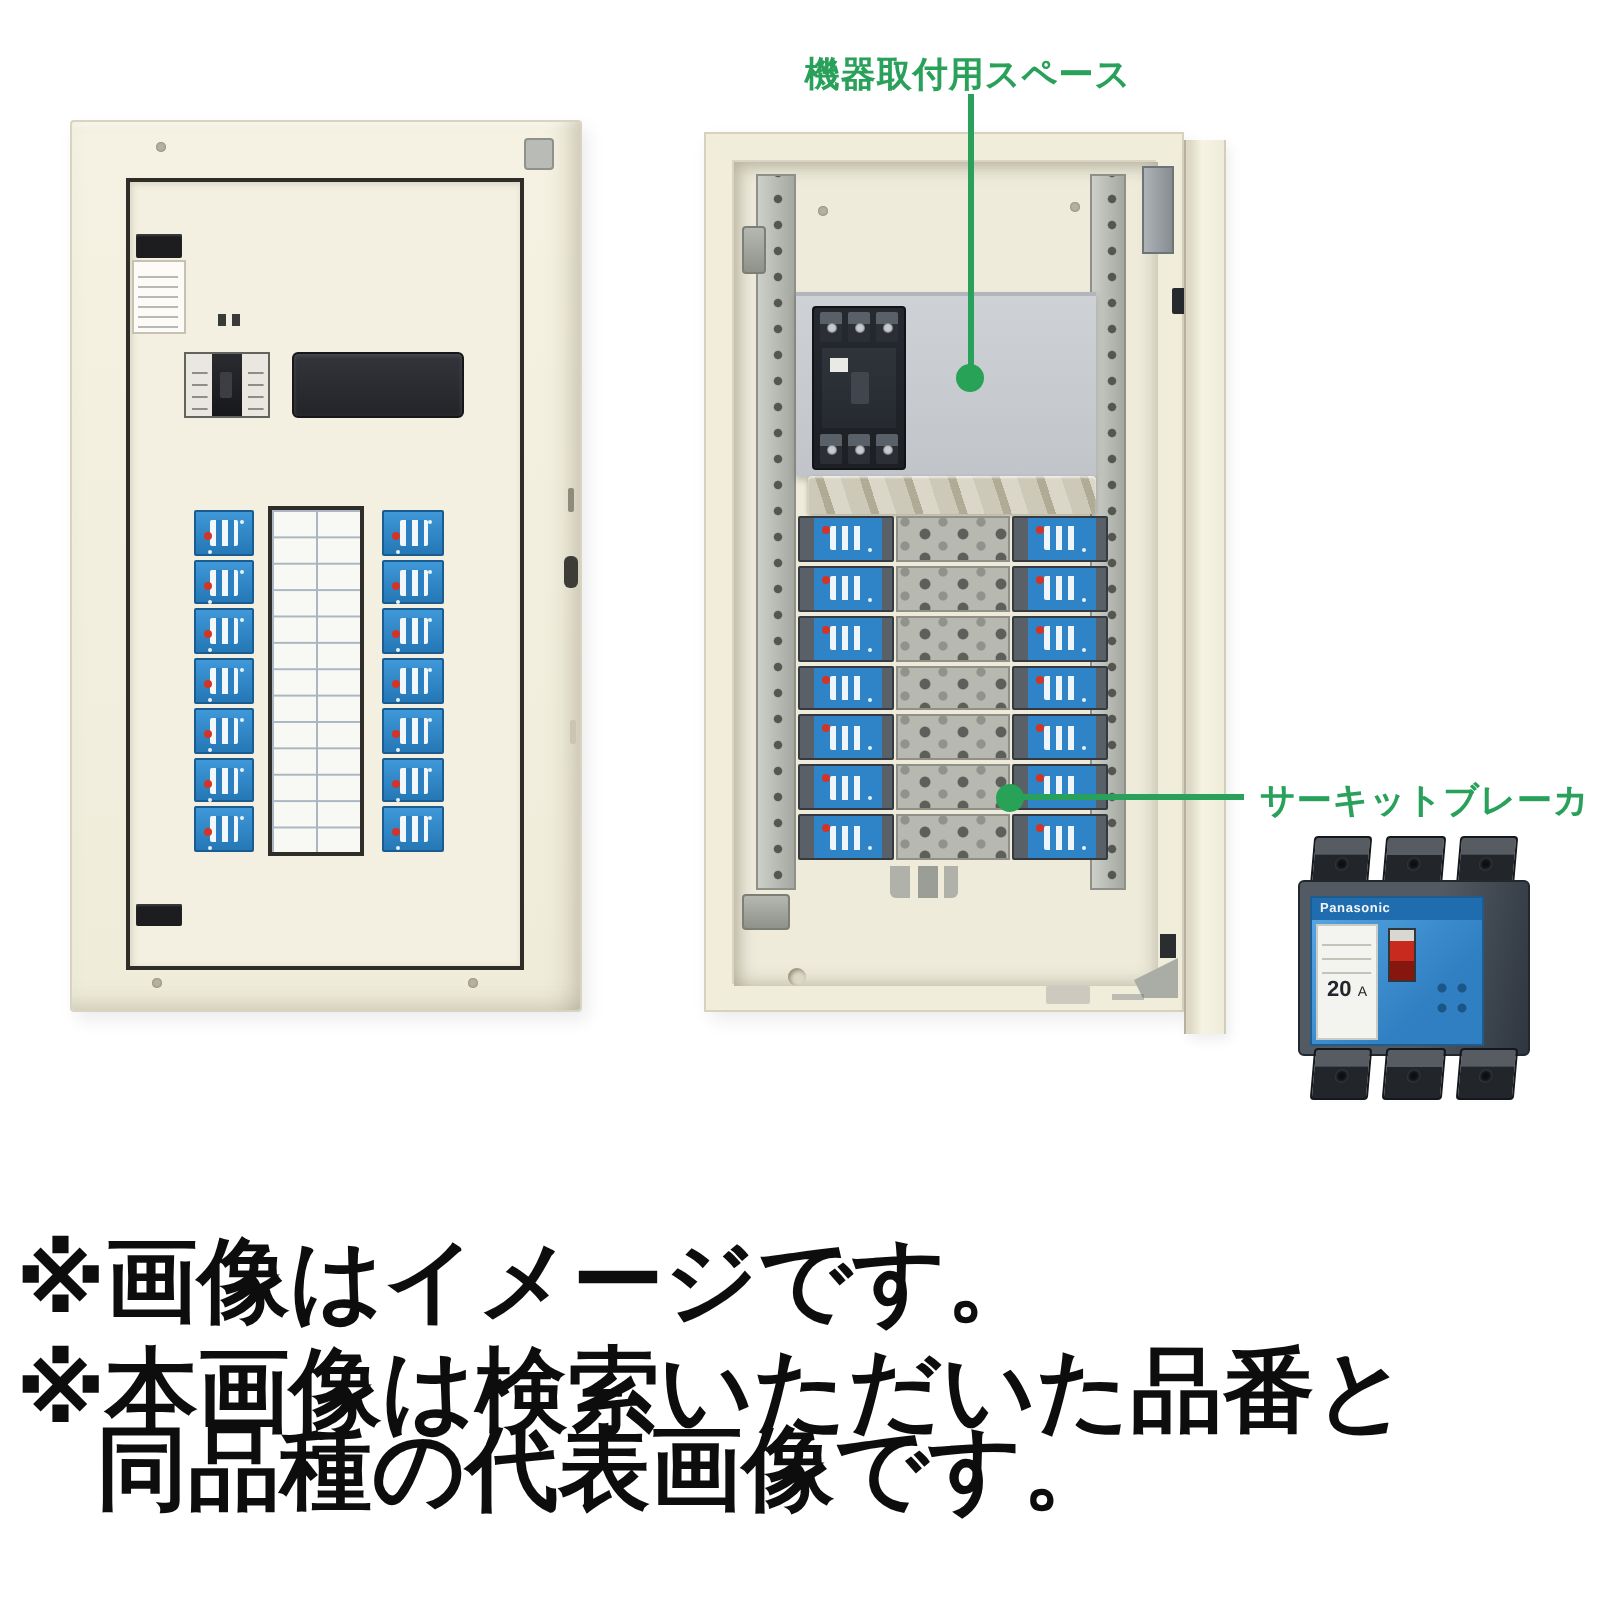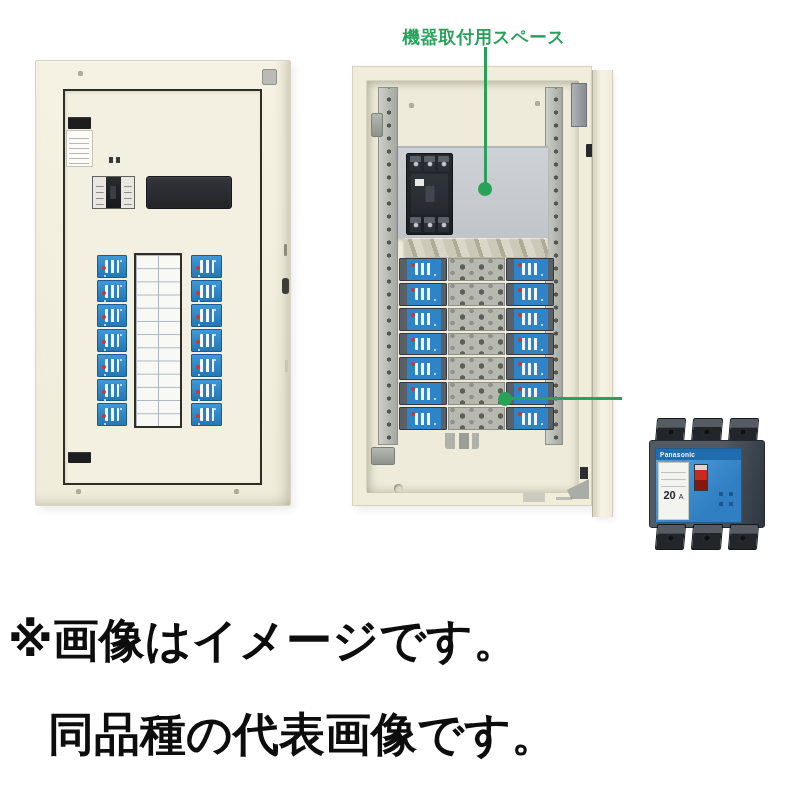--- a/index.html
+++ b/index.html
@@ -293,20 +293,21 @@
       <div class="abs floor-hole"></div>
     </div>
   </div>
   <div class="abs open-door"></div>
 
   <div class="abs ann-label ann-top-label">機器取付用スペース</div>
   <div class="abs ann-vline"></div>
   <div class="abs ann-dot top"></div>
   <div class="abs ann-hline"></div>
   <div class="abs ann-dot right"></div>
+  <div class="abs ann-label ann-right-label">サーキットブレーカ</div>
 
   <div class="abs pb">
     <div class="abs pb-termrow top">
       <div class="pb-term"></div>
       <div class="pb-term"></div>
       <div class="pb-term"></div>
     </div>
     <div class="abs pb-body">
       <div class="abs pb-face">
         <div class="abs pb-brandband">Panasonic</div>
@@ -318,15 +319,16 @@
       </div>
     </div>
     <div class="abs pb-termrow bottom">
       <div class="pb-term"></div>
       <div class="pb-term"></div>
       <div class="pb-term"></div>
     </div>
   </div>
 
   <div class="abs disc l1">※画像はイメージです。</div>
+  <div class="abs disc l2">※本画像は検索いただいた品番と</div>
   <div class="abs disc l3">同品種の代表画像です。</div>
 
 </div>
 
 </body></html>

